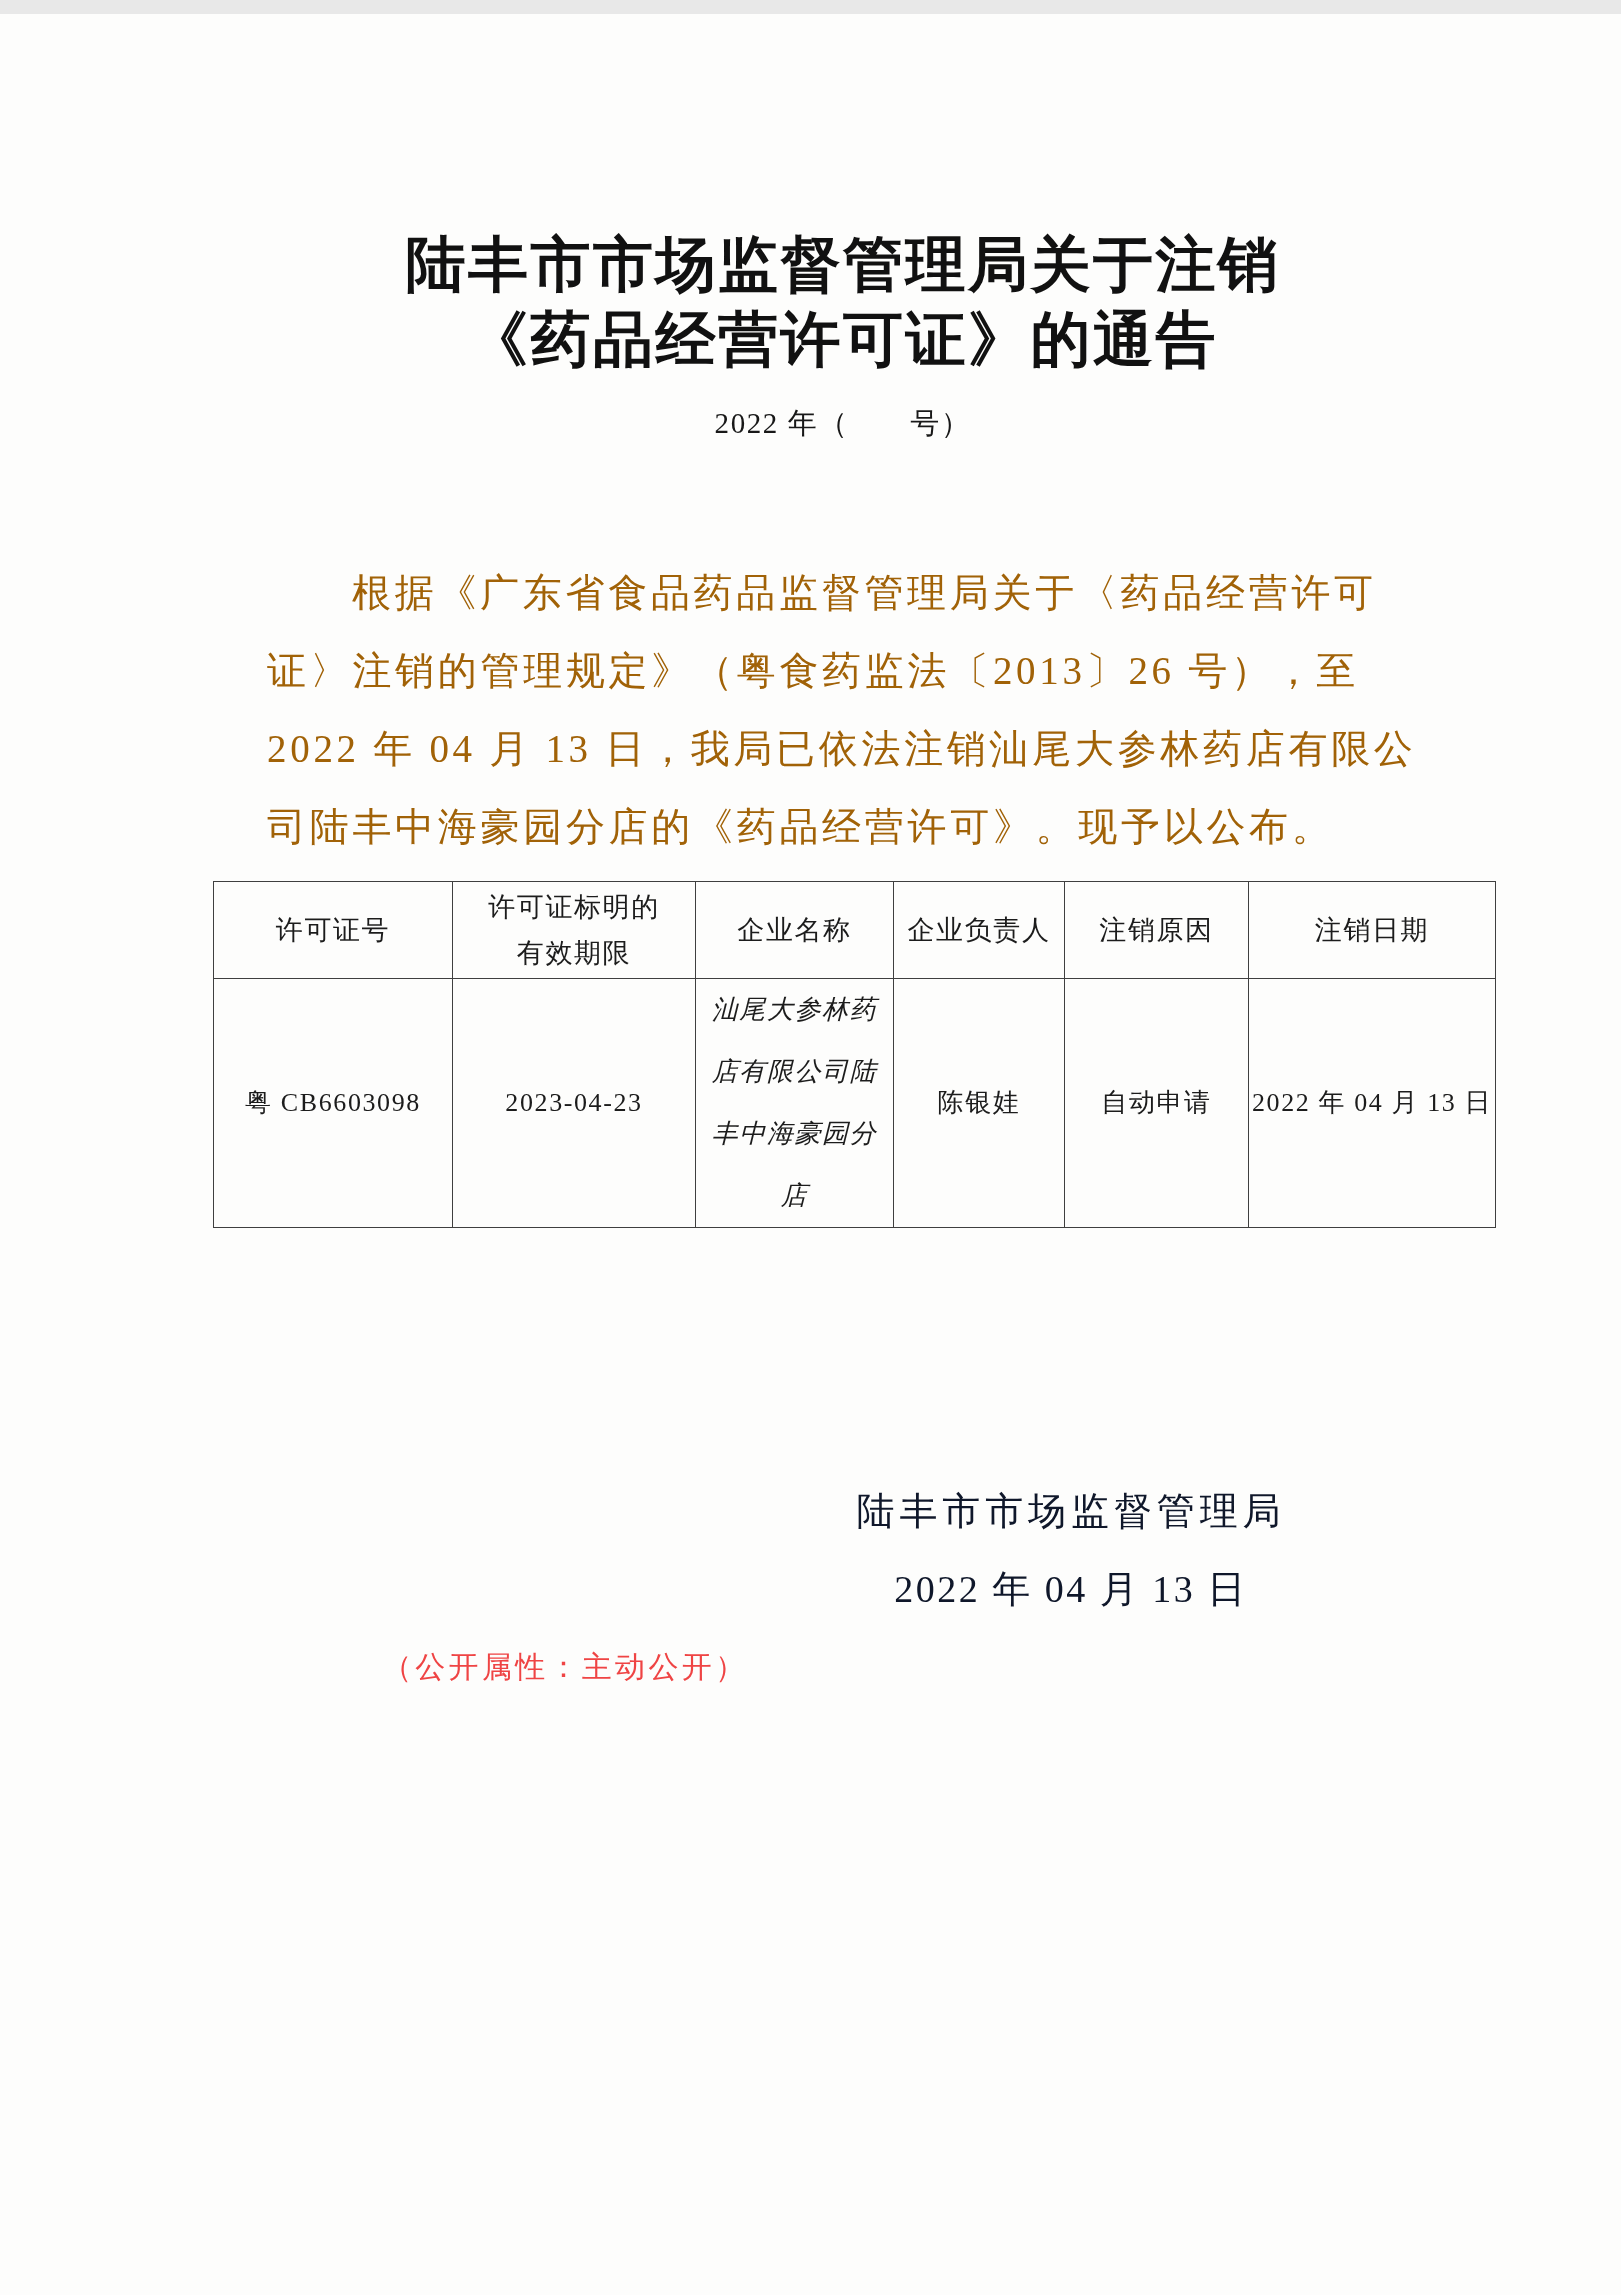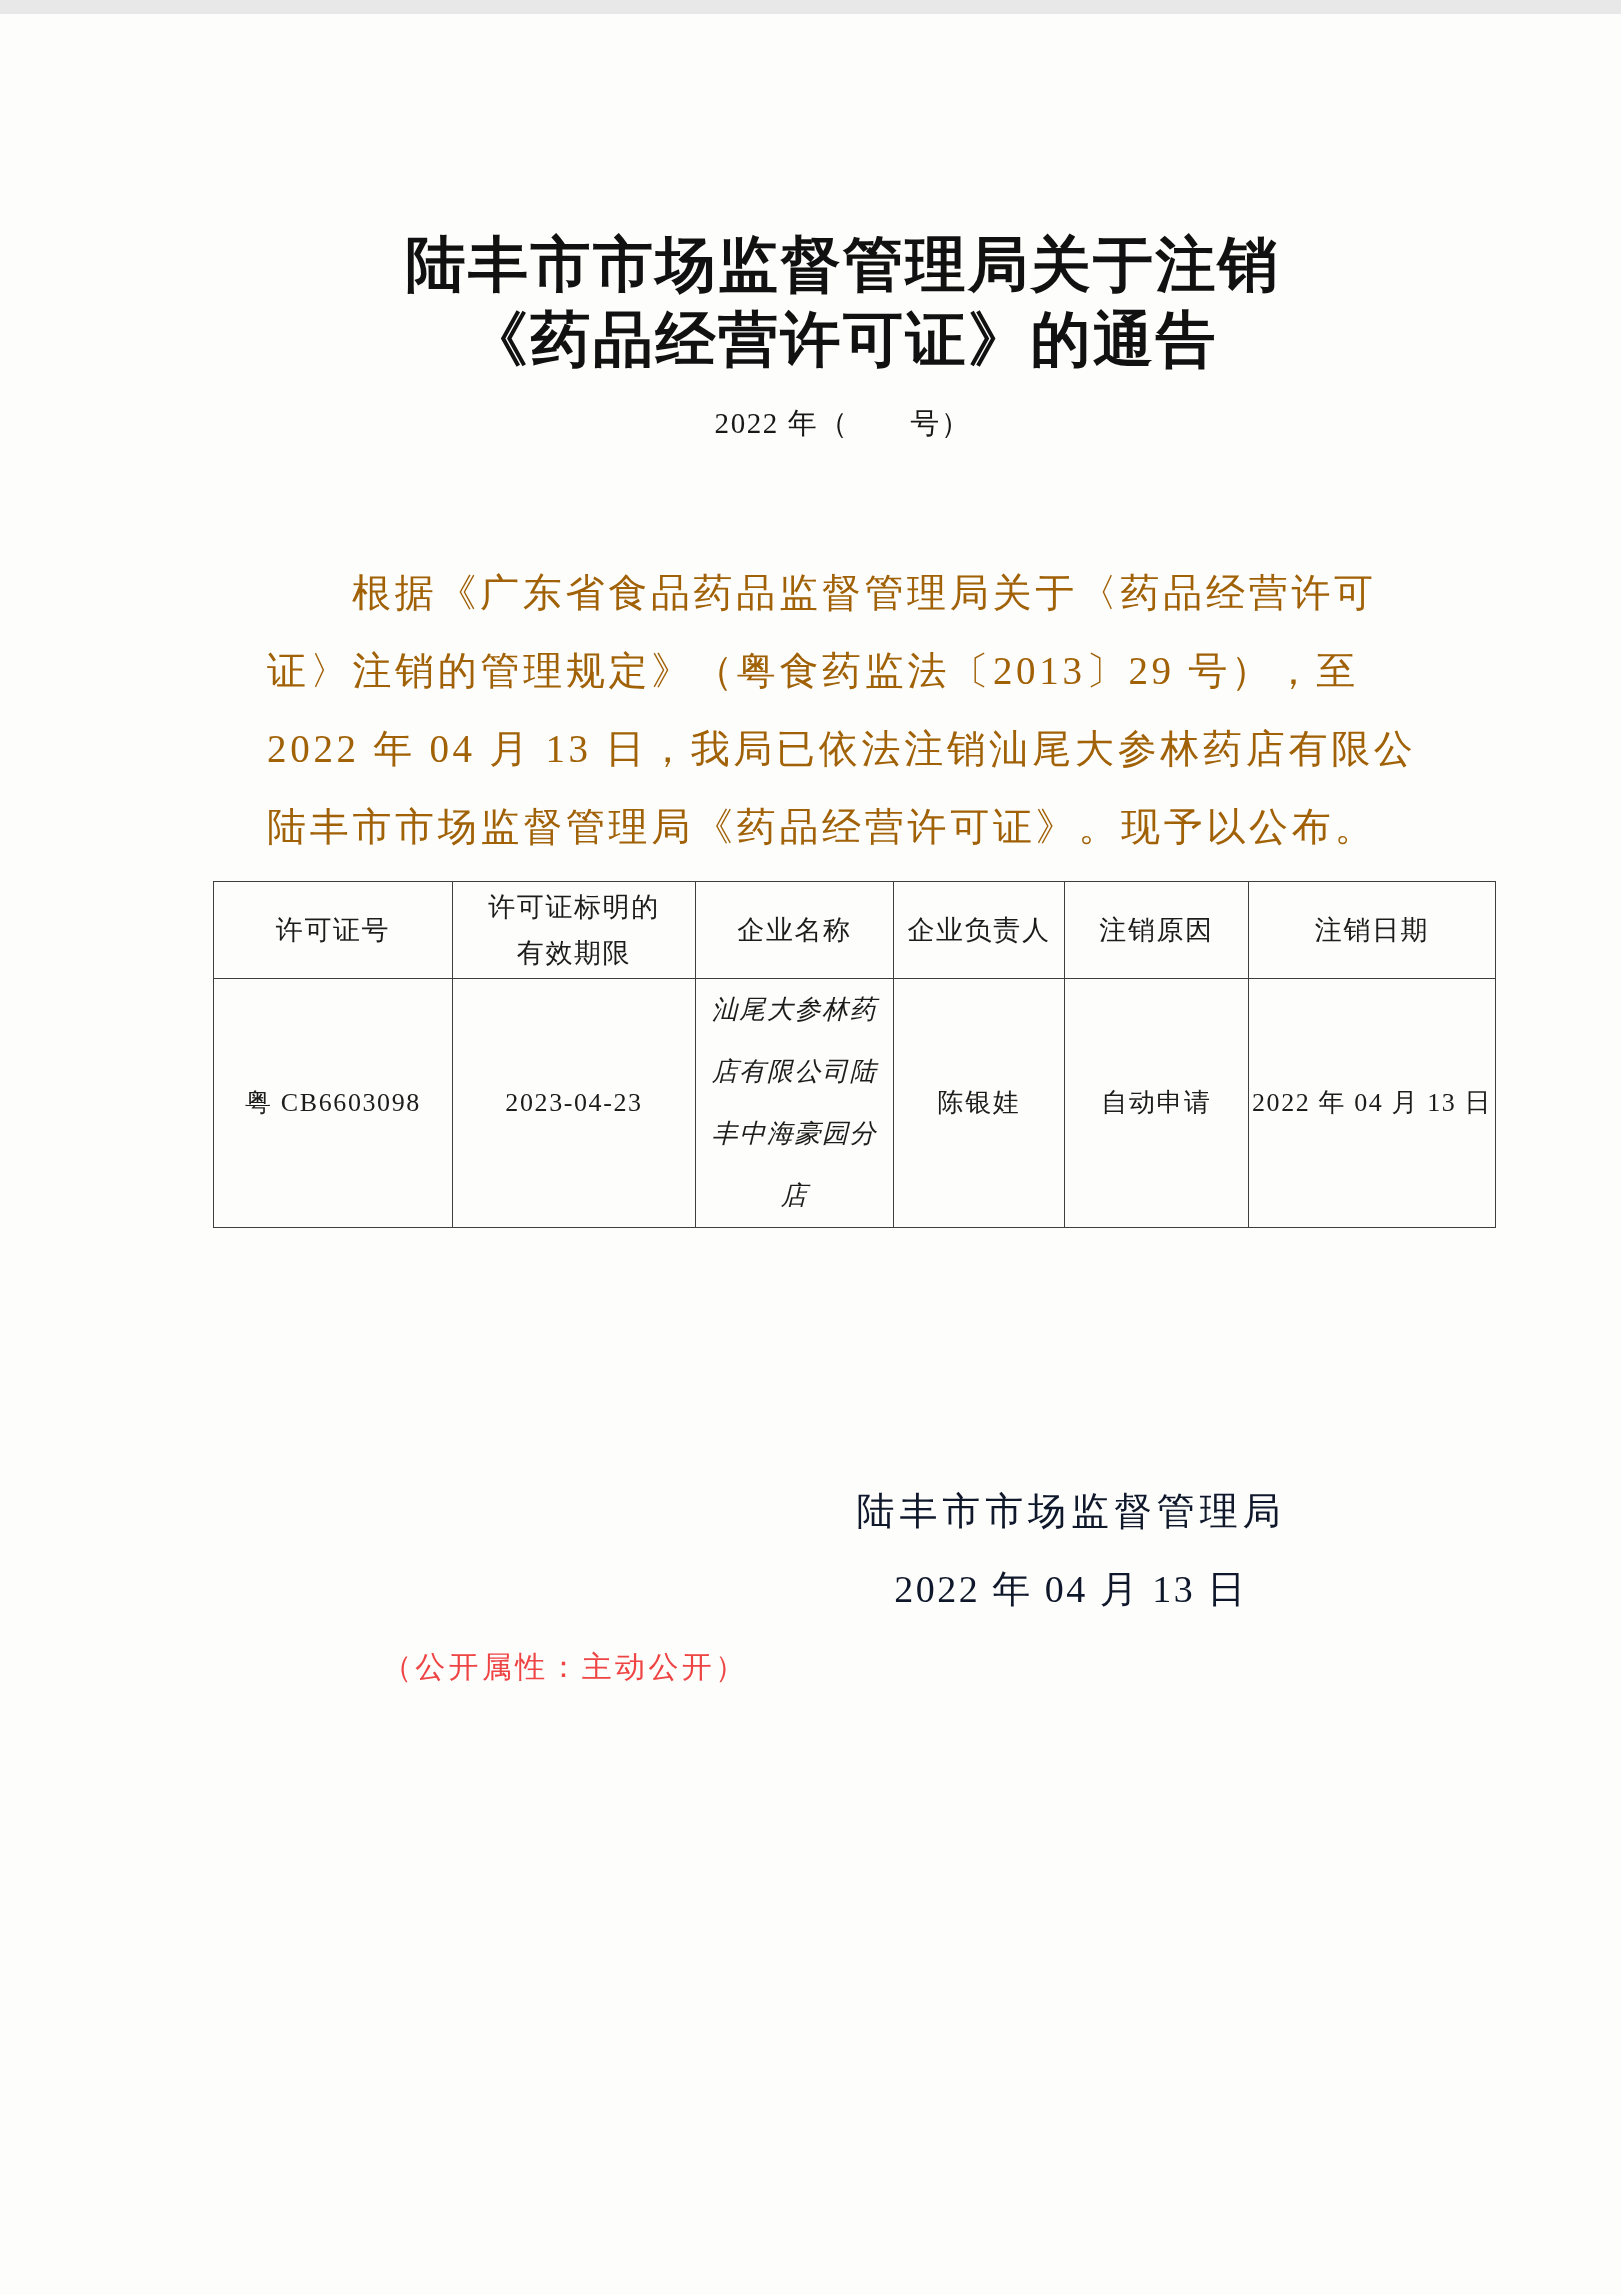--- a/index.html
+++ b/index.html
@@ -113,23 +113,23 @@
 
   <div class="title-block">
     <div>陆丰市市场监督管理局关于注销</div>
     <div>《药品经营许可证》的通告</div>
   </div>
 
   <div class="doc-number">2022 年（　　号）</div>
 
   <div class="body-para">
     <div class="body-line indent">根据《广东省食品药品监督管理局关于〈药品经营许可</div>
-    <div class="body-line">证〉注销的管理规定》（粤食药监法〔2013〕29 号），至</div>
+    <div class="body-line">证〉注销的管理规定》（粤食药监法〔2013〕26 号），至</div>
     <div class="body-line">2022 年 04 月 13 日，我局已依法注销汕尾大参林药店有限公</div>
-    <div class="body-line">陆丰市市场监督管理局《药品经营许可证》。现予以公布。</div>
+    <div class="body-line">司陆丰中海豪园分店的《药品经营许可》。现予以公布。</div>
   </div>
 
   <table class="license-table">
     <colgroup>
       <col style="width:239px">
       <col style="width:243px">
       <col style="width:198px">
       <col style="width:171px">
       <col style="width:184px">
       <col style="width:247px">

